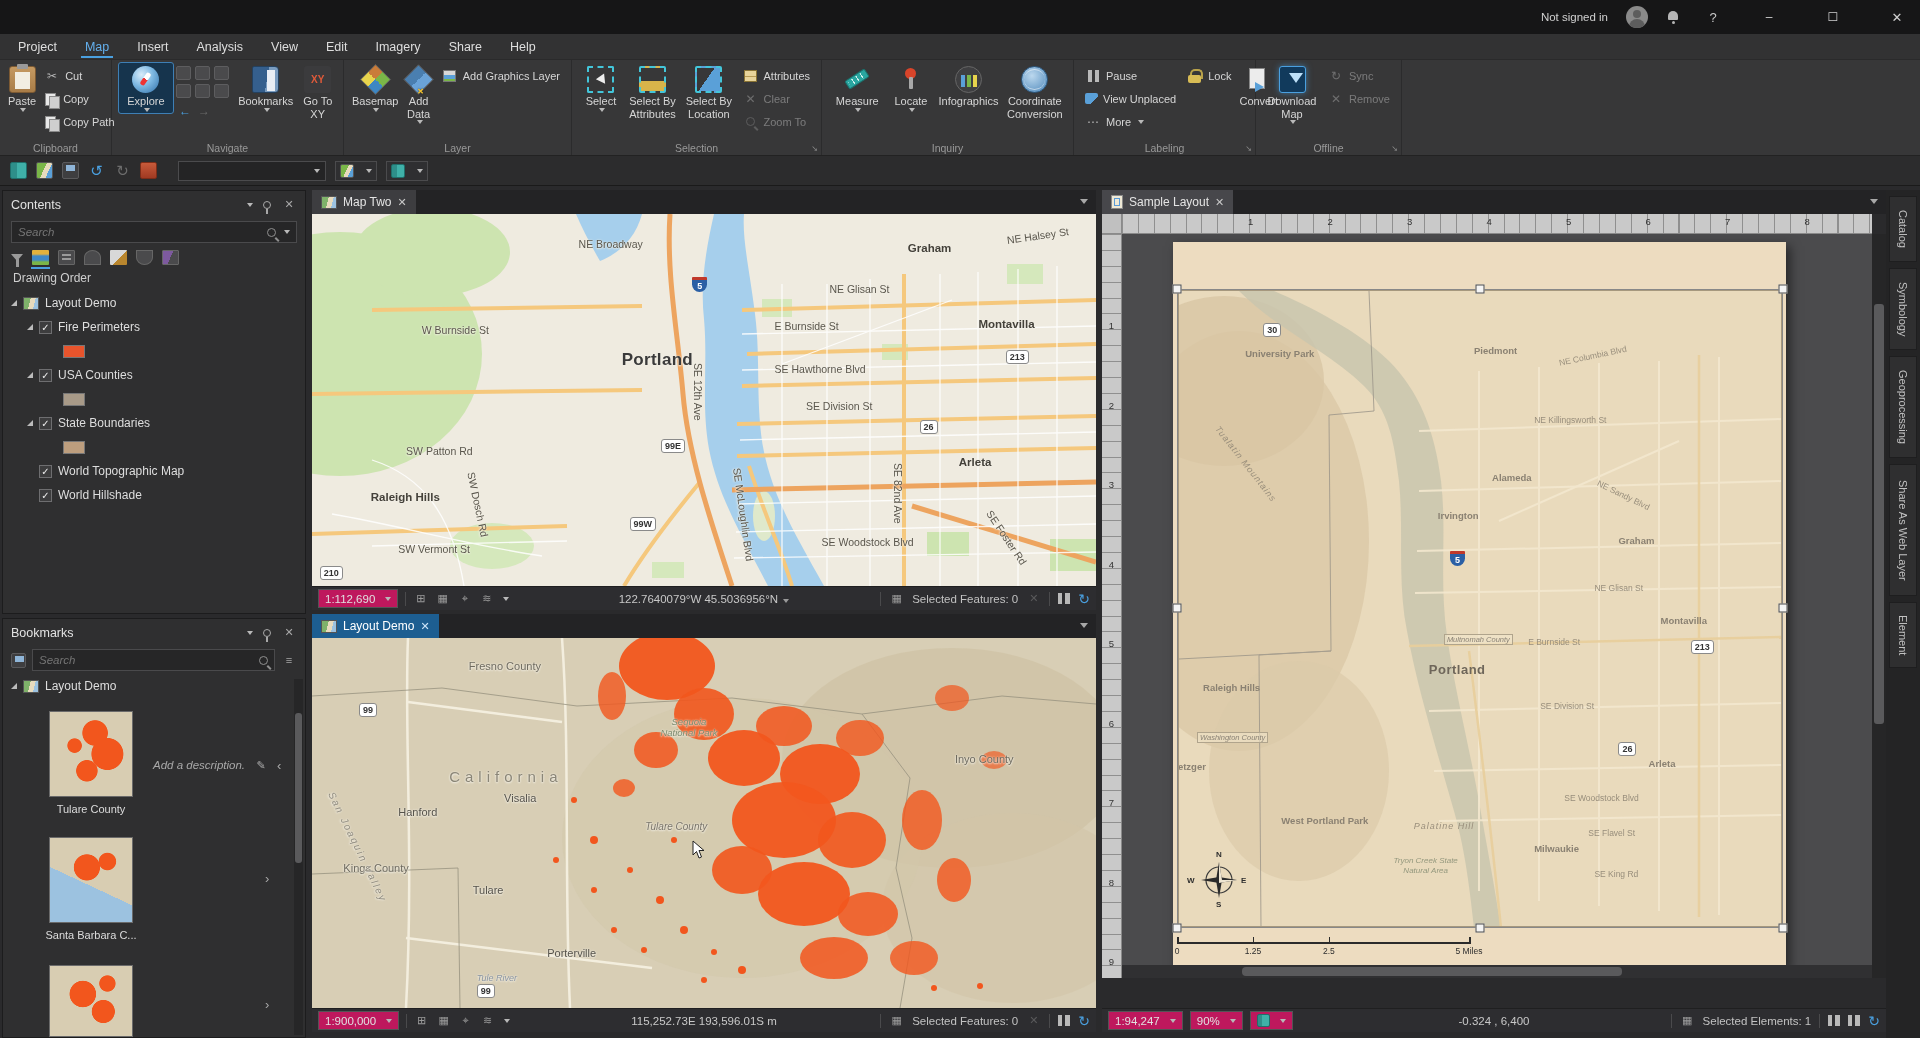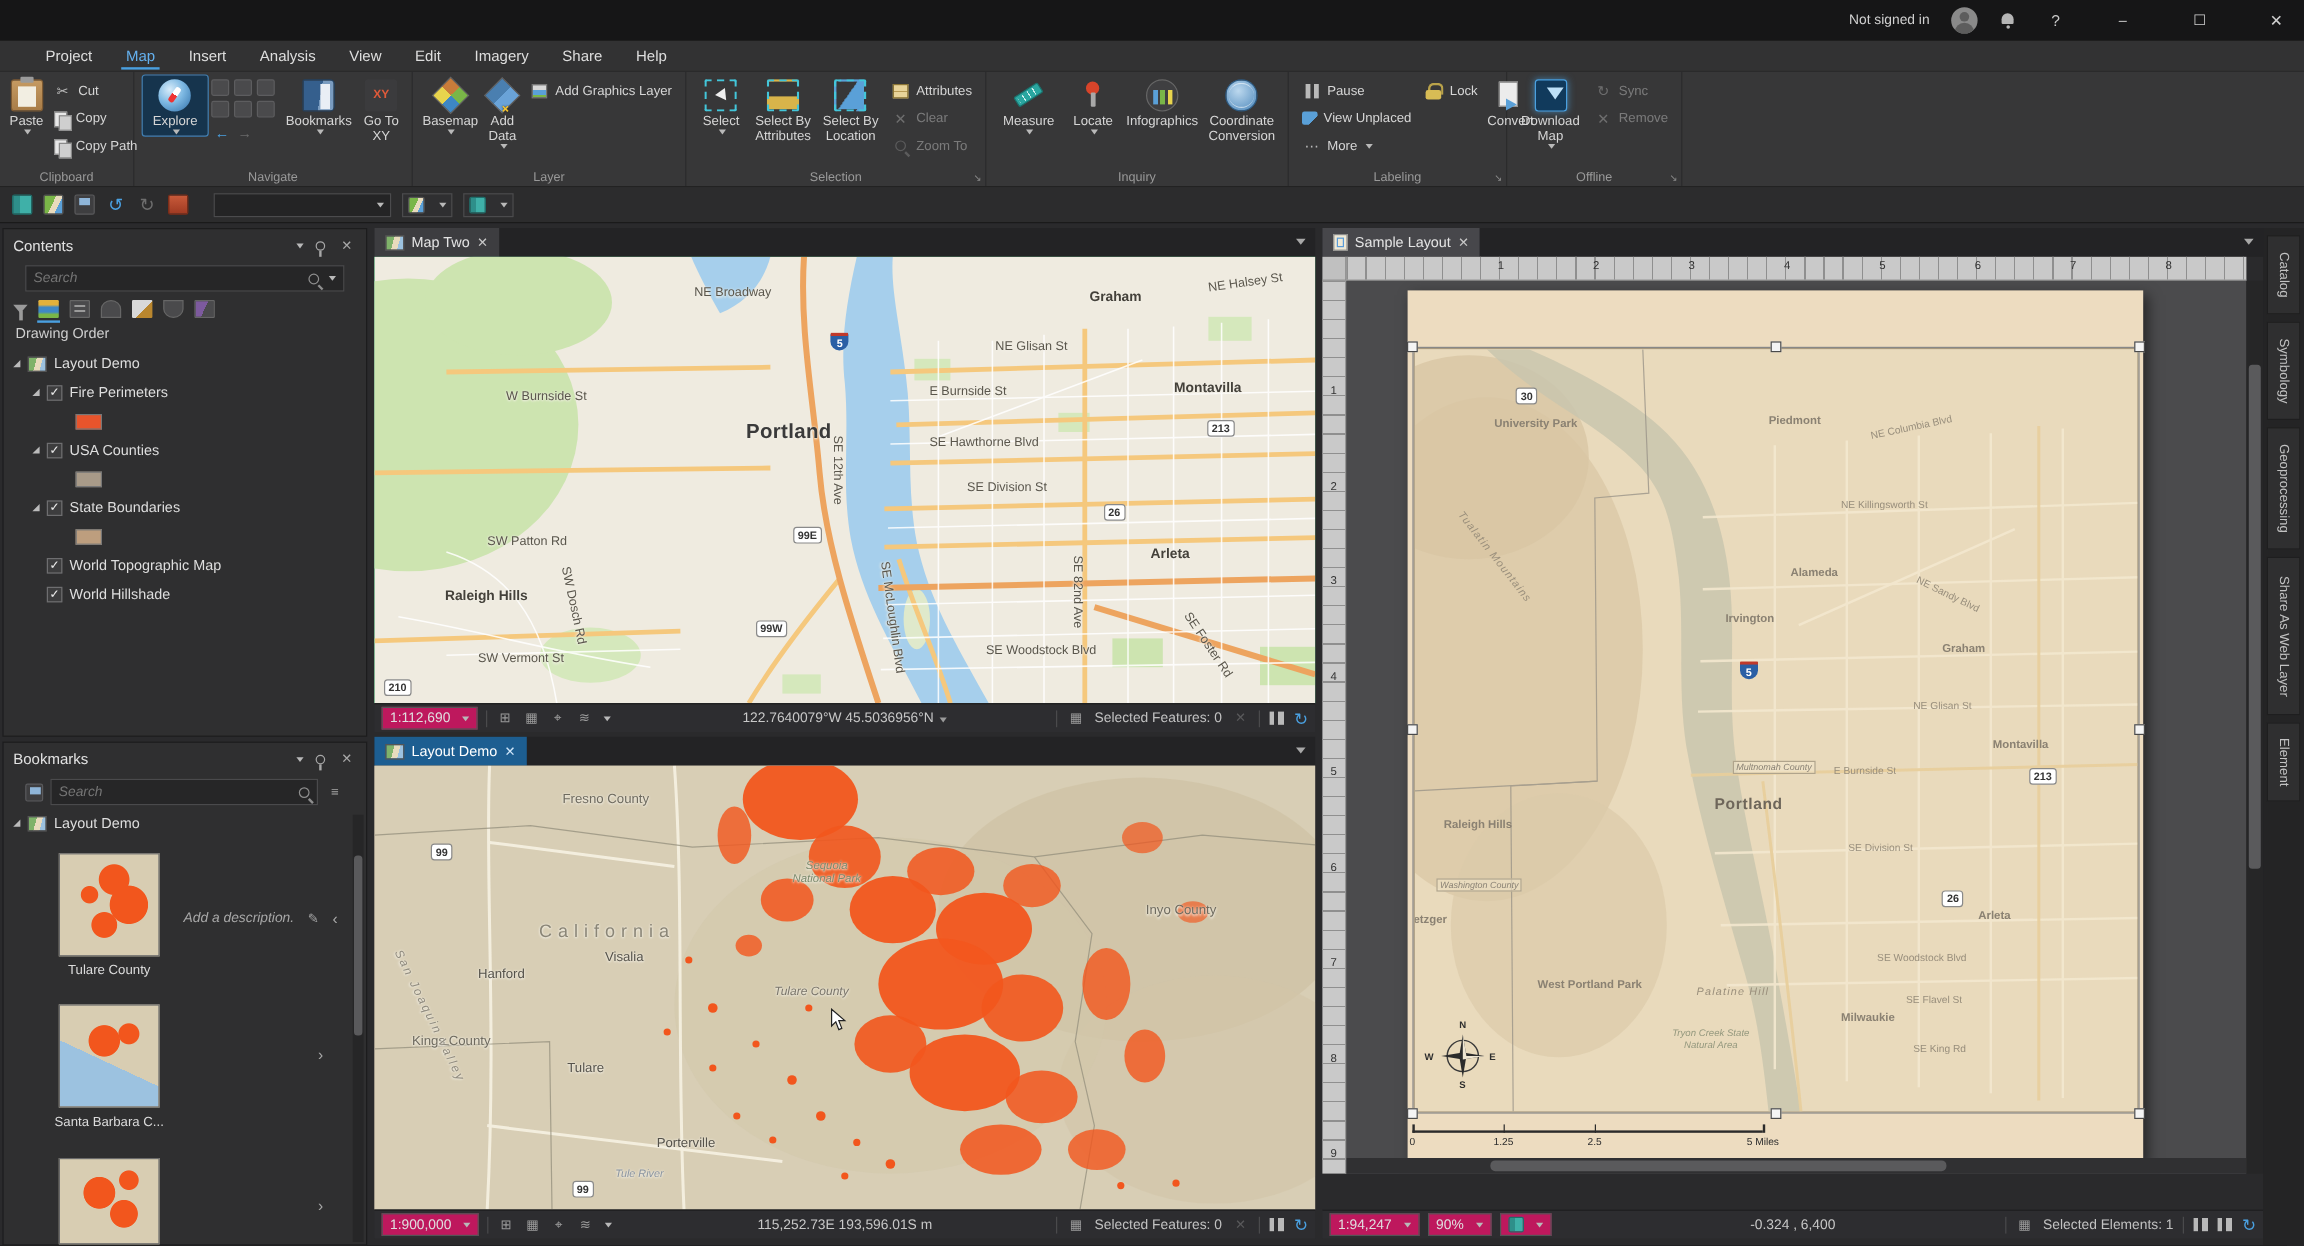--- a/index.html
+++ b/index.html
@@ -21,21 +21,21 @@
   .avatar::before{content:"";position:absolute;left:7px;top:4px;width:8px;height:8px;border-radius:50%;background:#5d5d5d}
   .avatar::after{content:"";position:absolute;left:3px;top:13px;width:16px;height:10px;border-radius:8px 8px 0 0;background:#5d5d5d}
   .bell{width:14px;height:14px;position:relative}
   .bell::before{content:"";position:absolute;left:2px;top:1px;width:10px;height:9px;background:#b5b5b5;border-radius:5px 5px 1px 1px}
   .bell::after{content:"";position:absolute;left:5.5px;top:11px;width:3px;height:3px;background:#b5b5b5;border-radius:50%}
   .helpq{font-size:13px;color:#c9c9c9;width:30px;text-align:center}
   .winbtn{width:46px;height:34px;display:flex;align-items:center;justify-content:center;font-size:12px;color:#cfcfcf}
   .winbtn.close{font-size:13px}
 
   
-  .menubar{position:absolute;top:34px;left:0;width:1920px;height:26px;background:#323233;display:flex;align-items:stretch;padding-left:24px;border-bottom:1px solid #2a2a2b}
+  .menubar{position:absolute;top:34px;left:0;width:1920px;height:26px;background:#323233;display:flex;align-items:stretch;padding-left:4px;border-bottom:1px solid #2a2a2b}
   .mtab{display:flex;align-items:center;padding:0 14px;font-size:12.5px;color:#dedede;position:relative}
   .mtab.active{color:#64b0ee}
   .mtab.active::after{content:"";position:absolute;left:10px;right:10px;bottom:1px;height:2px;background:#4aa0e0}
 
   
   .ribbon{position:absolute;top:60px;left:0;width:1920px;height:96px;background:#373738;border-bottom:1px solid #222;display:flex}
   .rgroup{position:relative;border-right:1px solid #2b2b2c;padding:3px 7px 17px 7px;display:flex;align-items:flex-start;gap:3px;flex:none}
   .rglabel{position:absolute;bottom:1px;left:0;right:0;text-align:center;font-size:10.5px;color:#999}
   .launcher{position:absolute;bottom:2px;right:3px;font-size:8px;color:#8b8b8b}
   .rbtn-lg{display:flex;flex-direction:column;align-items:center;width:62px;padding:3px 1px 1px;color:#d6d6d6;font-size:11px;text-align:center;line-height:1.15;border-radius:2px}
@@ -106,21 +106,21 @@
   .qcombo{width:148px;height:20px;background:#242425;border:1px solid #4b4b4d;display:flex;align-items:center;justify-content:flex-end;padding:0 5px;margin-left:12px}
   .qcombo-sm{width:42px;height:20px;background:#2f2f31;border:1px solid #4b4b4d;display:flex;align-items:center;justify-content:space-between;padding:0 4px}
 
   
   .panel{position:absolute;background:#2f2f30;border:1px solid #1c1c1d}
   .phead{height:27px;display:flex;align-items:center;padding:0 8px;font-size:12.5px;color:#e2e2e2;gap:6px}
   .phead .sp{flex:1}
   .pico{width:16px;height:16px;display:flex;align-items:center;justify-content:center;color:#a8a8a8;font-size:11px}
   .pin{width:8px;height:8px;border:1.5px solid #a8a8a8;border-radius:50%;position:relative}
   .pin::after{content:"";position:absolute;left:2.2px;top:7px;width:1.5px;height:5px;background:#a8a8a8}
-  .searchrow{display:flex;align-items:center;gap:6px;margin:3px 18px}
+  .searchrow{display:flex;align-items:center;gap:6px;margin:3px 8px}
   .searchbox{flex:1;height:22px;background:#262627;border:1px solid #4a4a4c;display:flex;align-items:center;padding:0 6px;gap:6px}
   .searchbox input{flex:1;background:transparent;border:none;outline:none;color:#9a9a9a;font-style:italic;font-size:11.5px;font-family:"Liberation Sans",sans-serif}
   .toctools{display:flex;align-items:center;gap:9px;margin:7px 8px 4px}
   .funnel{width:0;height:0;border-left:6px solid transparent;border-right:6px solid transparent;border-top:7px solid #9a9a9a;position:relative}
   .funnel::after{content:"";position:absolute;left:-1.5px;top:-2px;width:3px;height:8px;background:#9a9a9a}
   .tocic{width:17px;height:15px;border-radius:1px;position:relative}
   .tocic.active::after{content:"";position:absolute;left:-1px;right:-1px;bottom:-4px;height:2px;background:#4aa0e0}
   .t-order{background:linear-gradient(#e2b13c 0 4px,#3f88c5 6px 10px,#7ab648 12px 15px)}
   .t-src{background:#4a4a4c;border:1px solid #666}
   .t-src::after{content:"";position:absolute;inset:3px;background:repeating-linear-gradient(#9a9a9a 0 2px,transparent 2px 4px)}
@@ -773,21 +773,21 @@
         <div class="mlabel state" style="left: 17.5%; top: 35%;">California</div>
         <div class="mlabel town" style="left: 24.5%; top: 41.5%;">Visalia</div>
         <div class="mlabel town" style="left: 11%; top: 45.5%;">Hanford</div>
         <div class="mlabel park" style="left: 44%; top: 21%;">Sequoia National Park</div>
         <div class="mlabel countyit" style="left: 42.5%; top: 49.5%;">Tulare County</div>
         <div class="mlabel county" style="left: 82%; top: 31%;">Inyo County</div>
         <div class="mlabel county" style="left: 4%; top: 60.5%;">Kings County</div>
         <div class="mlabel town" style="left: 20.5%; top: 66.5%;">Tulare</div>
         <div class="mlabel town" style="left: 30%; top: 83.5%;">Porterville</div>
         <div class="mlabel valley" style="left: 3%; top: 41%; transform: rotate(64deg);">San Joaquin Valley</div>
-        <div class="mlabel river" style="left: 21%; top: 90.5%; margin-left: 36px;">Tule River</div>
+        <div class="mlabel river" style="left: 21%; top: 90.5%;">Tule River</div>
       </div>
     <div>
 
     <div class="badge" style="left: 6%; top: 17.5%;">99</div>
         <div class="badge" style="left: 21%; top: 93.5%;">99</div>
       </div>
     <svg class="cursor-arrow" style="left:48.5%;top:54.5%" viewBox="0 0 14 20">
       <polygon points="1,1 1,15 4.5,11.5 7,18 9.5,17 7,10.5 12,10.5" fill="#fff" stroke="#222" stroke-width="1"></polygon>
     </svg>
   </div>

